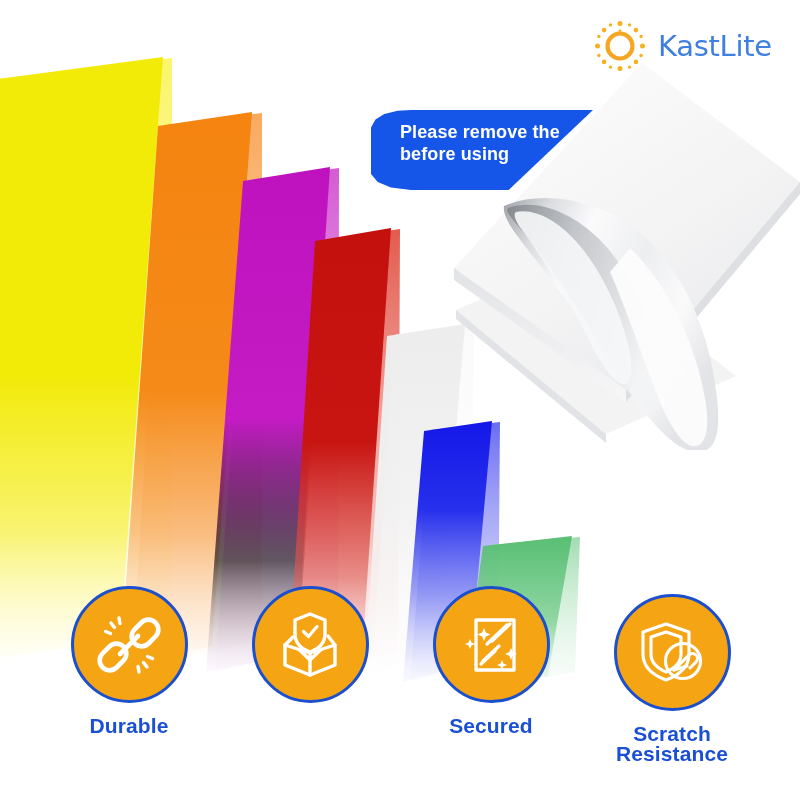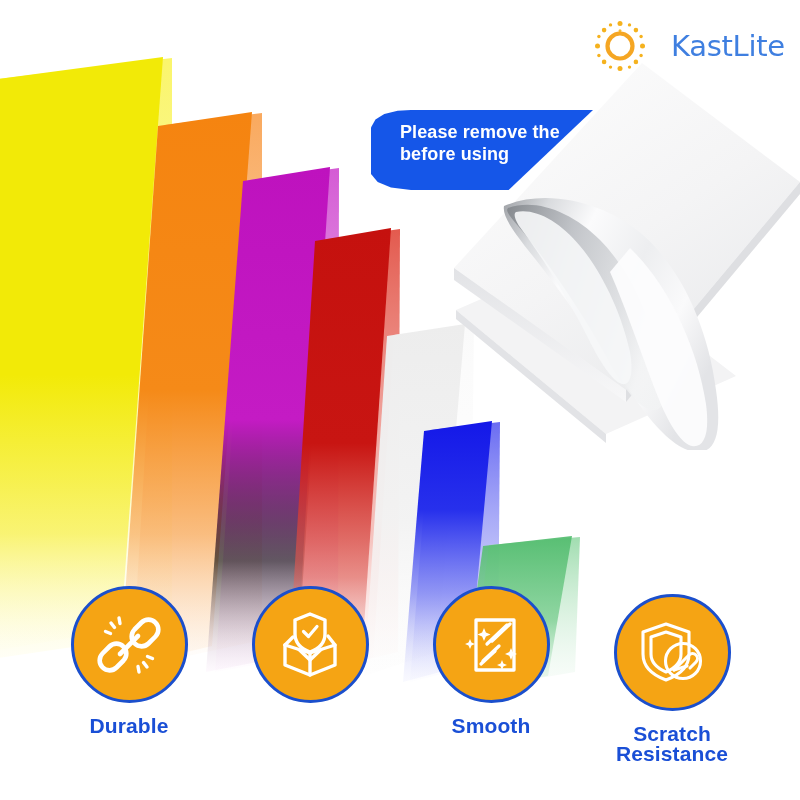--- a/index.html
+++ b/index.html
@@ -25,21 +25,21 @@
     letter-spacing:.1px;
     padding:11px 0 0 29px;box-sizing:border-box;
     -webkit-clip-path:polygon(0 22%,2% 12%,6% 5%,12% 1%,18% 0,74% 0,100% 0,62% 100%,18% 100%,9% 97%,3% 90%,0 80%);
     clip-path:polygon(0 22%,2% 12%,6% 5%,12% 1%,18% 0,74% 0,100% 0,62% 100%,18% 100%,9% 97%,3% 90%,0 80%);
     background:#1556E8;
     z-index:30;
   }
   #banner .line{display:block;white-space:nowrap;}
 
   
-  #logo{position:absolute;left:592px;top:18px;display:flex;align-items:center;gap:23px;z-index:40;}
+  #logo{position:absolute;left:592px;top:18px;display:flex;align-items:center;gap:10px;z-index:40;}
   #logo .wordmark{
     color:#3F7FE0;font-size:29px;font-weight:500;letter-spacing:-.3px;
     font-family:"DejaVu Sans","Liberation Sans",sans-serif;
   }
 
   
   #features{position:absolute;left:0;top:586px;width:800px;height:190px;z-index:50;}
   .feature{position:absolute;width:180px;text-align:center;}
   .badge{
     width:117px;height:117px;border-radius:50%;
@@ -306,21 +306,21 @@
           <path d="M37 32 L55 15"></path>
           <g fill="#FFFFFF" stroke="none">
             <path d="M29 19 l1.9 4.6 L35.5 25.5 l-4.6 1.9 L29 32 l-1.9 -4.6 L22.5 25.5 l4.6 -1.9 Z"></path>
             <path d="M15 30 l1.5 3.6 L20 35 l-3.5 1.4 L15 40 l-1.5 -3.6 L10 35 l3.5 -1.4 Z"></path>
             <path d="M56 39 l1.7 4.1 L62 45 l-4.3 1.7 L56 51 l-1.7 -4.3 L50 45 l4.3 -1.9 Z"></path>
             <path d="M47 51 l1.4 3.4 L52 56 l-3.6 1.4 L47 61 l-1.4 -3.6 L42 56 l3.6 -1.4 Z"></path>
           </g>
         </svg>
       </div>
       <div class="label">
-        <span>Smooth</span>
+        <span>Secured</span>
       </div>
     </div>
 
     <div class="feature" id="feat-3">
       <div class="badge">
         <svg width="74" height="74" viewBox="0 0 74 74" fill="none" stroke="#FFFFFF" stroke-width="3.1" stroke-linecap="round" stroke-linejoin="round">
           <path d="M31 8 L54 16 V38 c0 15 -12 22 -23 26 C20 60 8 53 8 38 V16 Z"></path>
           <path d="M31 16 L46 21 V38 c0 10 -8 15 -15 18 c-7 -3 -15 -8 -15 -18 V21 Z"></path>
           <circle cx="48" cy="45" r="17.5"></circle>
           <path d="M39 54 L54 39 a5 5 0 0 1 7 0 a5 5 0 0 1 0 7 L55 52"></path>

